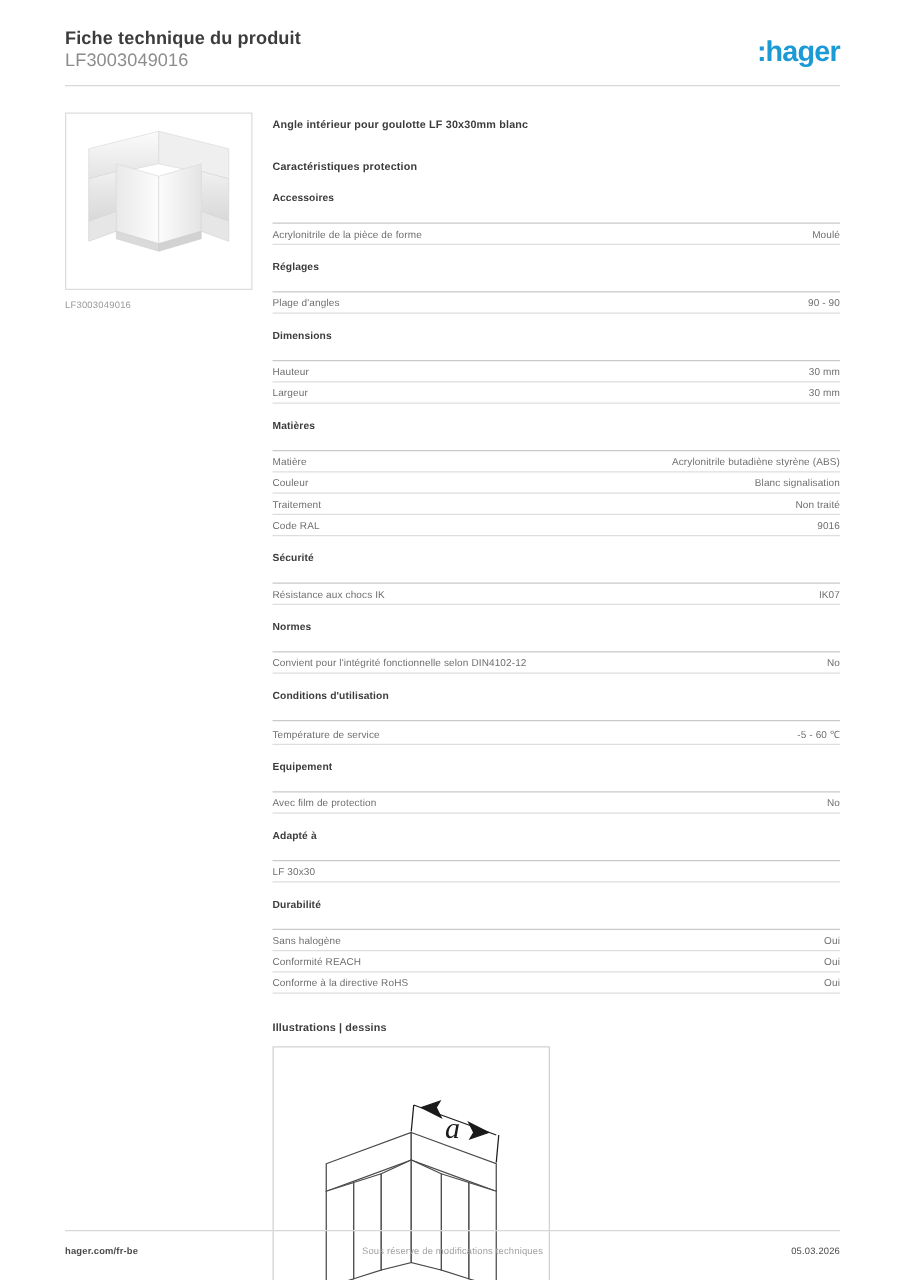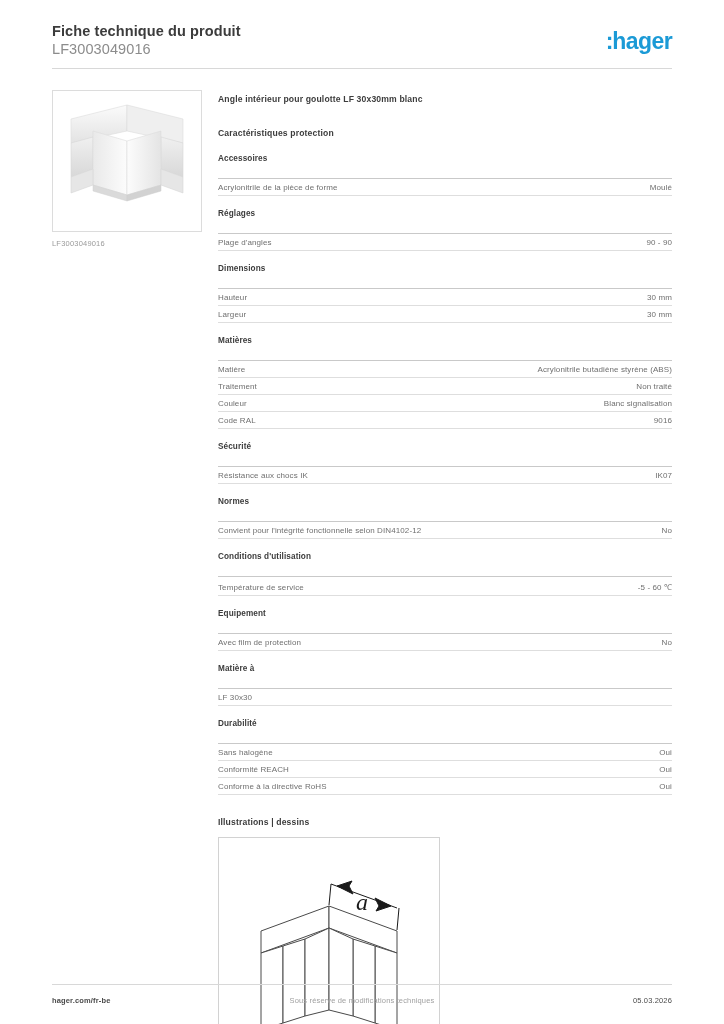--- a/index.html
+++ b/index.html
@@ -293,28 +293,28 @@
             <span class="spec-value">30 mm</span>
           </div>
         </div>
         <div class="spec-group">
           <div class="group-head">Matières</div>
           <div class="spec-row">
             <span class="spec-label">Matière</span>
             <span class="spec-value">Acrylonitrile butadiène styrène (ABS)</span>
           </div>
           <div class="spec-row">
+            <span class="spec-label">Couleur</span>
+            <span class="spec-value">Blanc signalisation</span>
+          </div>
+          <div class="spec-row">
             <span class="spec-label">Traitement</span>
             <span class="spec-value">Non traité</span>
           </div>
           <div class="spec-row">
-            <span class="spec-label">Couleur</span>
-            <span class="spec-value">Blanc signalisation</span>
-          </div>
-          <div class="spec-row">
             <span class="spec-label">Code RAL</span>
             <span class="spec-value">9016</span>
           </div>
         </div>
         <div class="spec-group">
           <div class="group-head">Sécurité</div>
           <div class="spec-row">
             <span class="spec-label">Résistance aux chocs IK</span>
             <span class="spec-value">IK07</span>
           </div>
@@ -334,21 +334,21 @@
           </div>
         </div>
         <div class="spec-group">
           <div class="group-head">Equipement</div>
           <div class="spec-row">
             <span class="spec-label">Avec film de protection</span>
             <span class="spec-value">No</span>
           </div>
         </div>
         <div class="spec-group">
-          <div class="group-head">Matière à</div>
+          <div class="group-head">Adapté à</div>
           <div class="spec-row">
             <span class="spec-label">LF 30x30</span>
             <span class="spec-value"></span>
           </div>
         </div>
         <div class="spec-group">
           <div class="group-head">Durabilité</div>
           <div class="spec-row">
             <span class="spec-label">Sans halogène</span>
             <span class="spec-value">Oui</span>

